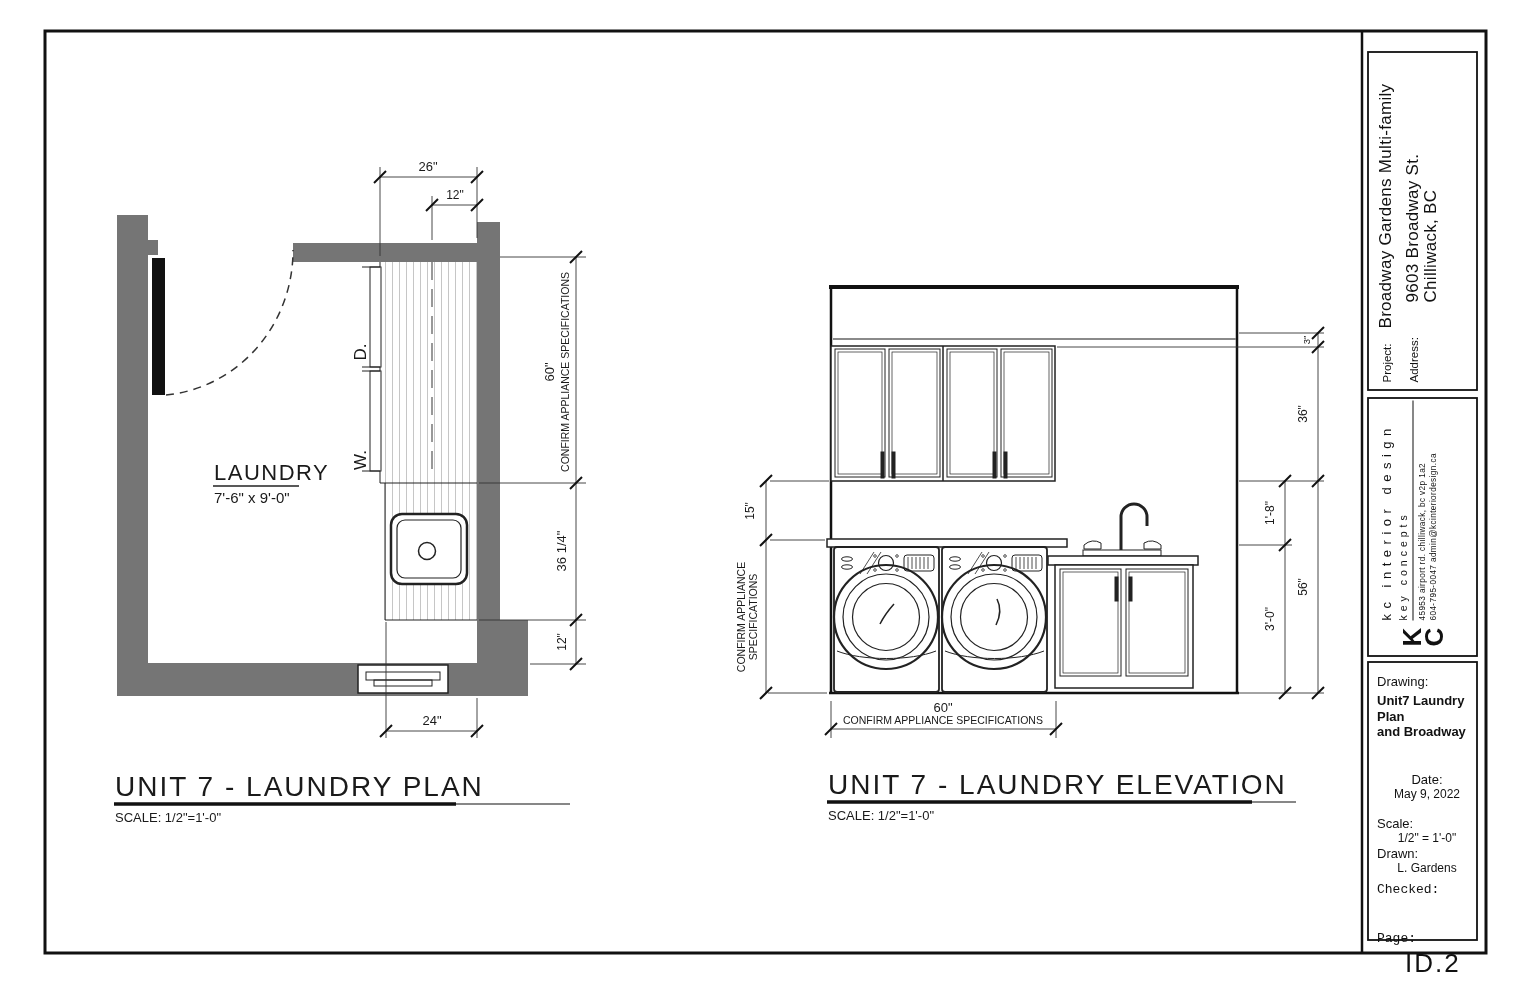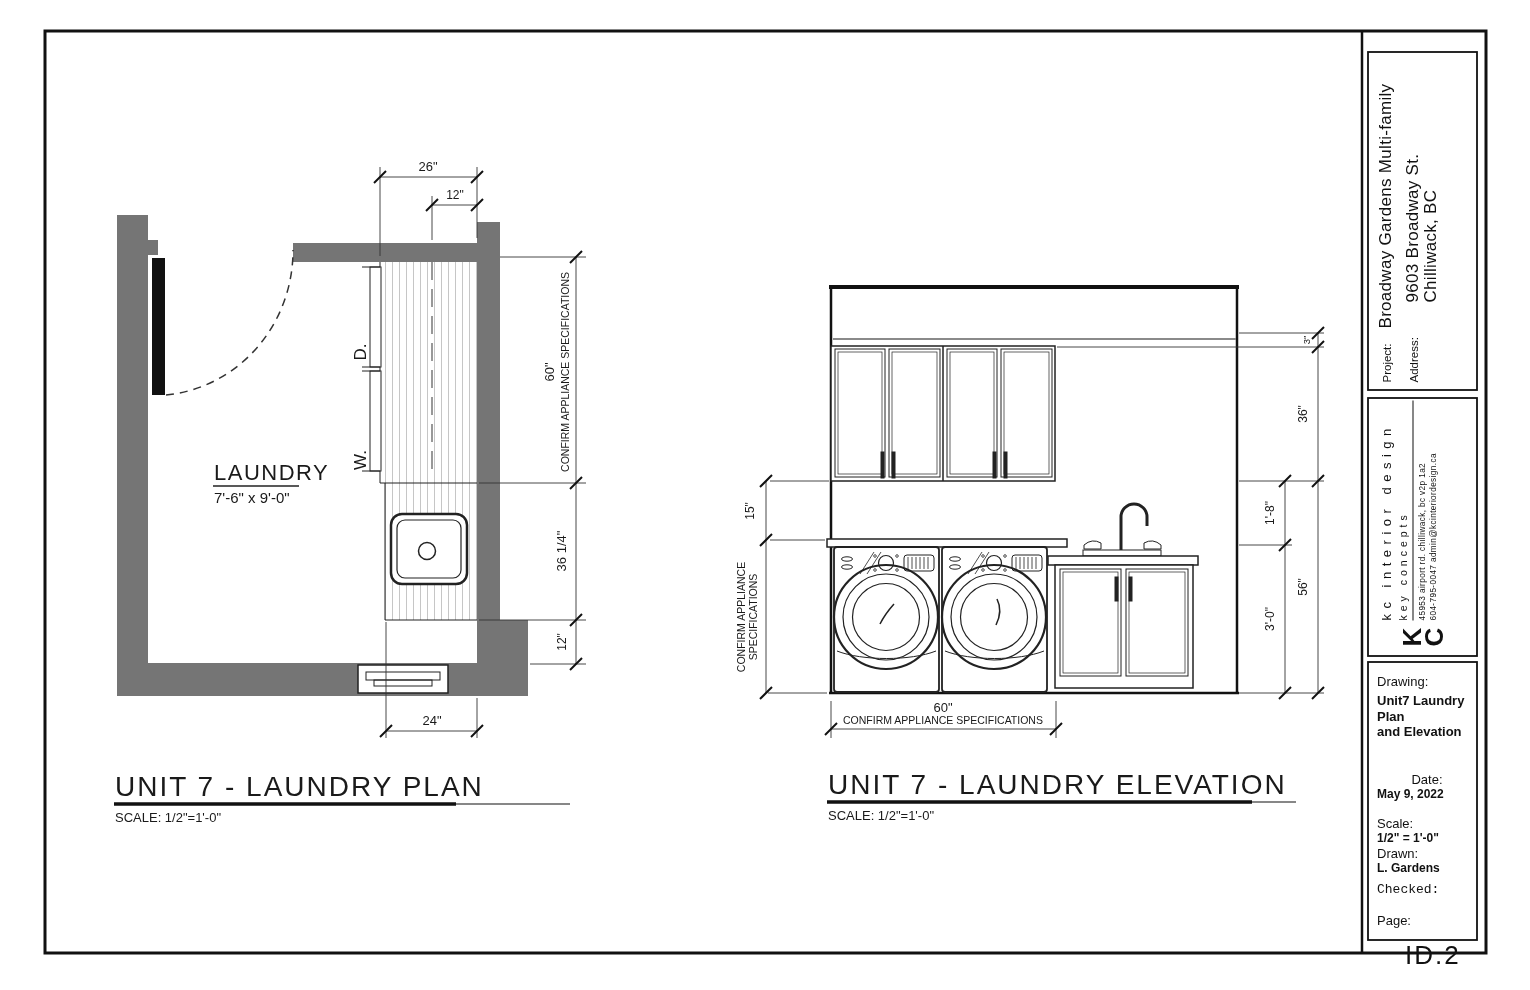--- a/index.html
+++ b/index.html
@@ -21,22 +21,22 @@
   .logo-col span { font-size:26px; font-weight:bold; line-height:0.82; letter-spacing:-1px; }
   .firm-col { flex:1; padding-top:6px; }
   .firm-name { font-size:13px; letter-spacing:5.5px; white-space:nowrap; }
   .firm-tag  { font-size:10.5px; letter-spacing:4px; white-space:nowrap; margin-top:3px; }
   .firm-rule { border:none; border-top:1.5px solid #111; margin:4px 0 3px 0; }
   .firm-small { font-size:8.2px; letter-spacing:0.4px; white-space:nowrap; line-height:1.35; }
   
   .info-box { position:absolute; left:1368px; top:662px; width:109px; height:354px; box-sizing:border-box; padding:12px 0 0 9px; }
   .info-label { font-size:13px; }
   .info-value { font-size:13px; font-weight:bold; line-height:1.2; }
-  .info-value.plain { font-weight:bold; font-size:12px; }
-  .page-num { font-size:26px; letter-spacing:2px; margin-left:28px; margin-top:12px; }
+  .info-value.plain { font-weight:normal; font-size:12px;text-align:center; }
+  .page-num { font-size:26px; letter-spacing:2px; margin-left:28px; margin-top:2px; }
 </style>
 </head>
 <body>
 
 <div id="sheet">
 
 <svg width="1530" height="990" viewBox="0 0 1530 990">
   <defs>
     <pattern id="hatchV" width="7" height="12" patternUnits="userSpaceOnUse">
       <line x1="0.5" y1="0" x2="0.5" y2="12" stroke="#c6c6c6" stroke-width="1"></line>
@@ -324,26 +324,26 @@
         <hr class="firm-rule">
         <div class="firm-small">45953 airport rd. chilliwack, bc  v2p 1a2</div>
         <div class="firm-small">604-795-0047    admin@kcinteriordesign.ca</div>
       </div>
     </div>
   </div>
 
   <div class="info-box">
     <div class="info-label">Drawing:</div>
     <div class="info-value" style="margin-top:4px;">Unit7 Laundry Plan</div>
-    <div class="info-value">and Elevation</div>
+    <div class="info-value">and Broadway</div>
     <div class="info-label" style="margin-top:32px;text-align:center;">Date:</div>
     <div class="info-value plain">May 9, 2022</div>
     <div class="info-label" style="margin-top:15px;">Scale:</div>
     <div class="info-value plain">1/2" = 1'-0"</div>
     <div class="info-label" style="margin-top:0;">Drawn:</div>
     <div class="info-value plain">L. Gardens</div>
     <div class="info-label" style="margin-top:7px;font-family:Liberation Mono, monospace;">Checked:</div>
-    <div class="info-label" style="margin-top:16px;">Page:</div>
+    <div class="info-label" style="margin-top:34px;font-family:Liberation Mono, monospace;">Page:</div>
     <div class="page-num">ID.2</div>
   </div>
 </div>
 
 </div>
 
 </body></html>

